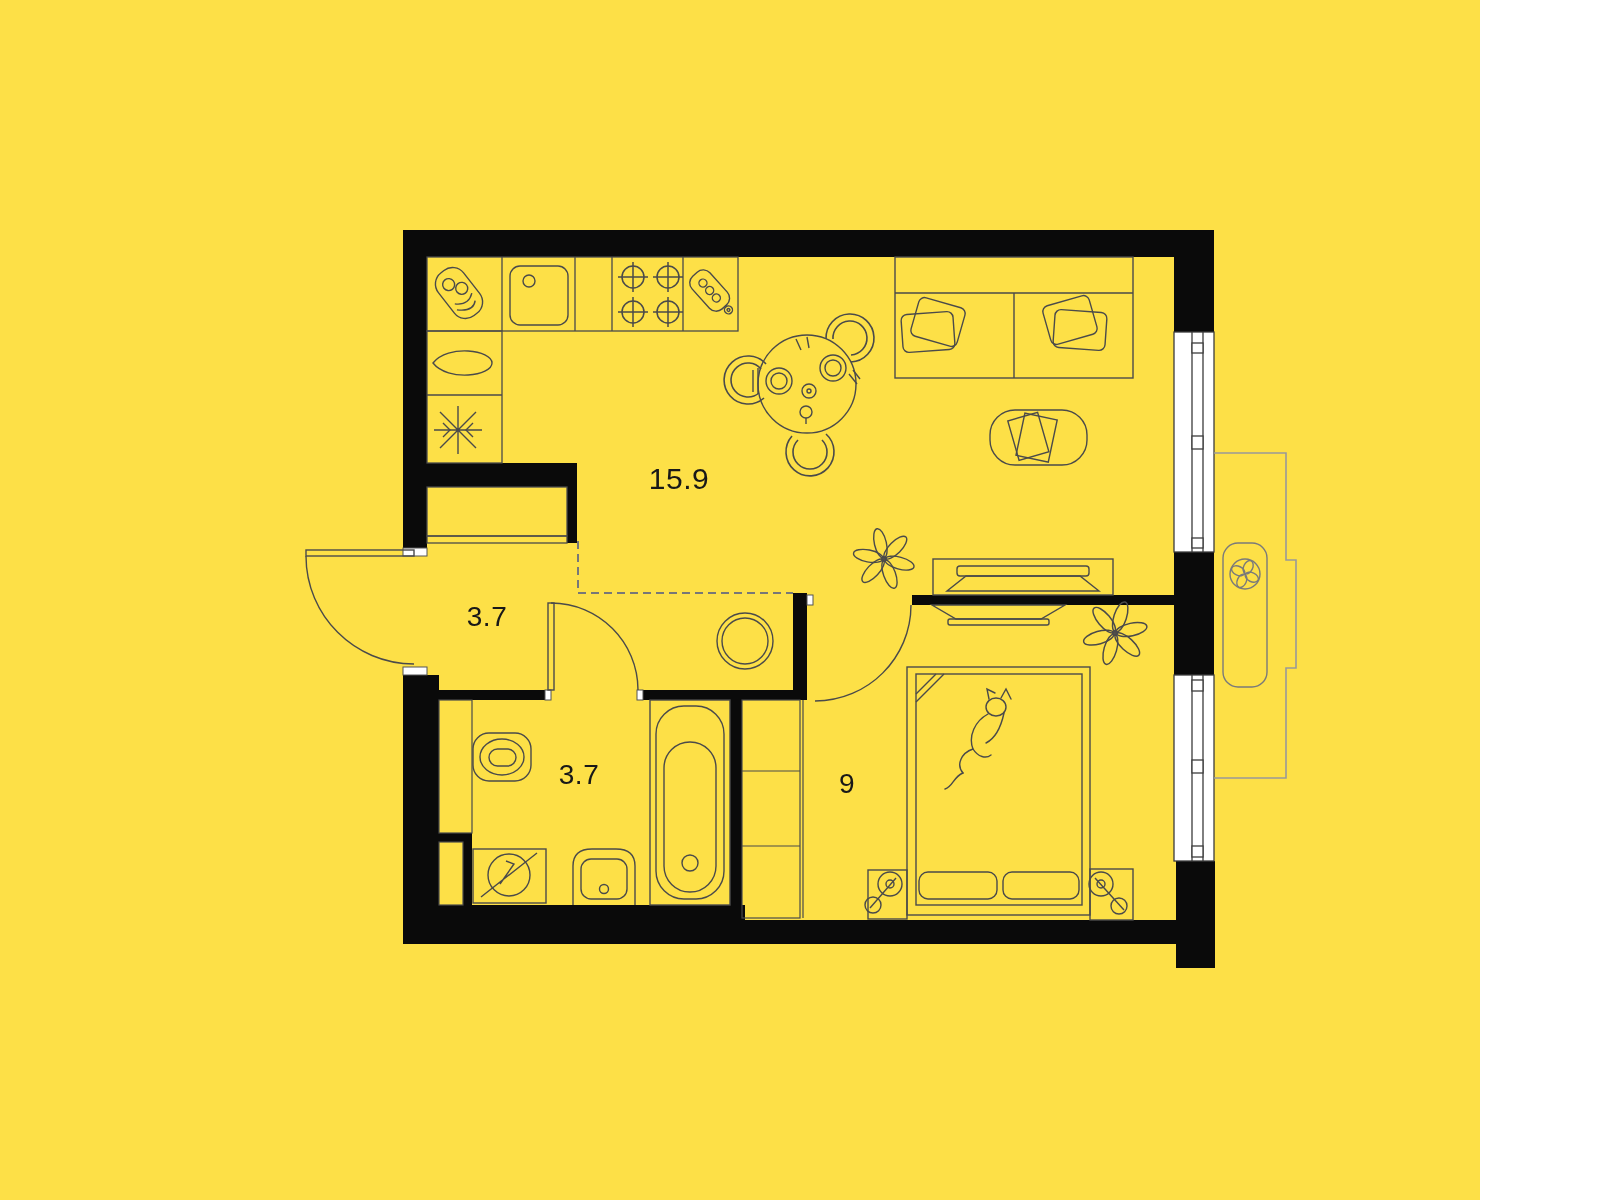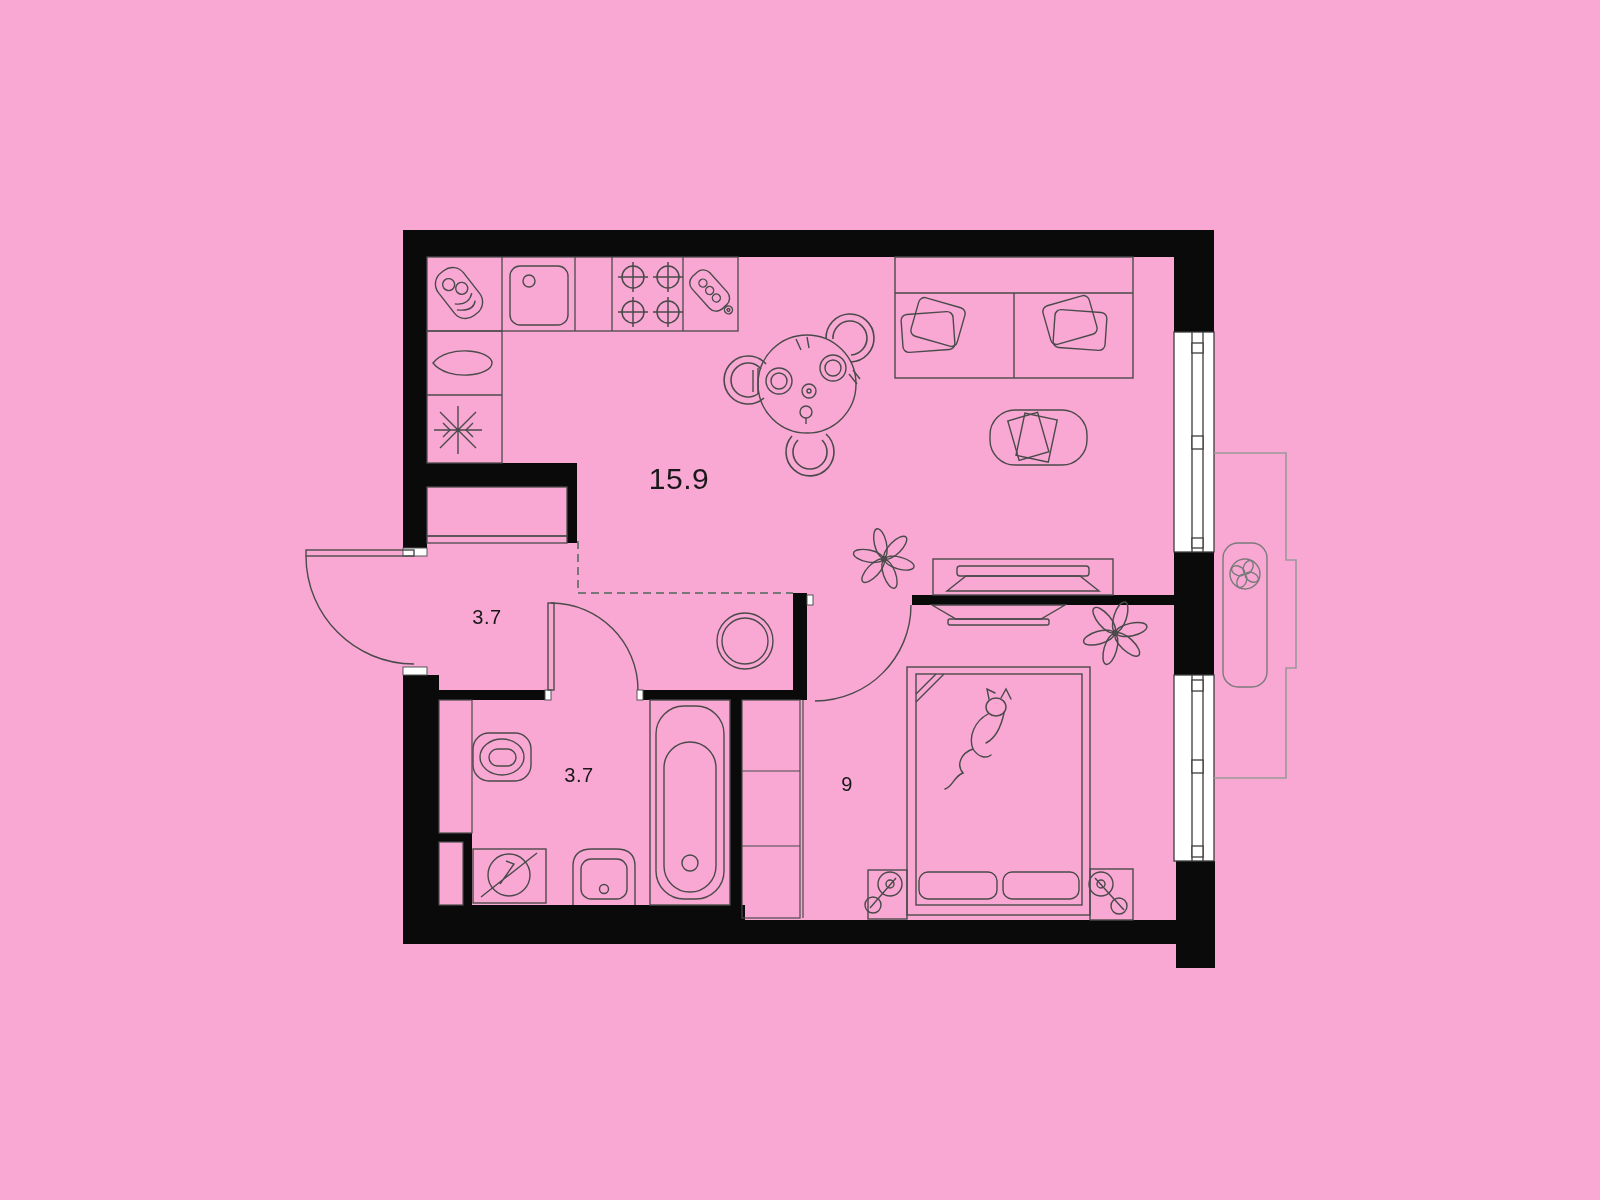--- a/index.html
+++ b/index.html
@@ -1,28 +1,28 @@
 <!DOCTYPE html>
 <html><head>
 <meta charset="utf-8">
 <style>
   html,body{margin:0;padding:0;background:#ffffff;}
   body{width:1600px;height:1200px;font-family:"Liberation Sans",sans-serif;}
-  .plan{position:relative;width:1600px;height:1200px;background:#f9a8d4;overflow:hidden;text-align:center;}
+  .plan{position:relative;width:1480px;height:1200px;background:#fde047;overflow:hidden;text-align:center;}
   .plan svg{position:absolute;left:0;top:0;}
   .room-label{
     position:absolute;
     transform:translate(-50%,-50%);
     color:#181818;
     font-size:30px;
     letter-spacing:.5px;
     white-space:nowrap;
     font-family:"Liberation Sans",sans-serif;
   }
-  .room-label.small{font-size:20px;}
+  .room-label.small{font-size:28px;}
 </style>
 </head>
 <body>
 
 <div class="plan">
 <svg width="1600" height="1200" viewBox="0 0 1600 1200" xmlns="http://www.w3.org/2000/svg">
 
   <defs>
     <g id="plant" stroke="#4a4a4a" stroke-width="1.4" fill="none">
       <ellipse cx="16" cy="0" rx="15" ry="6"></ellipse>

